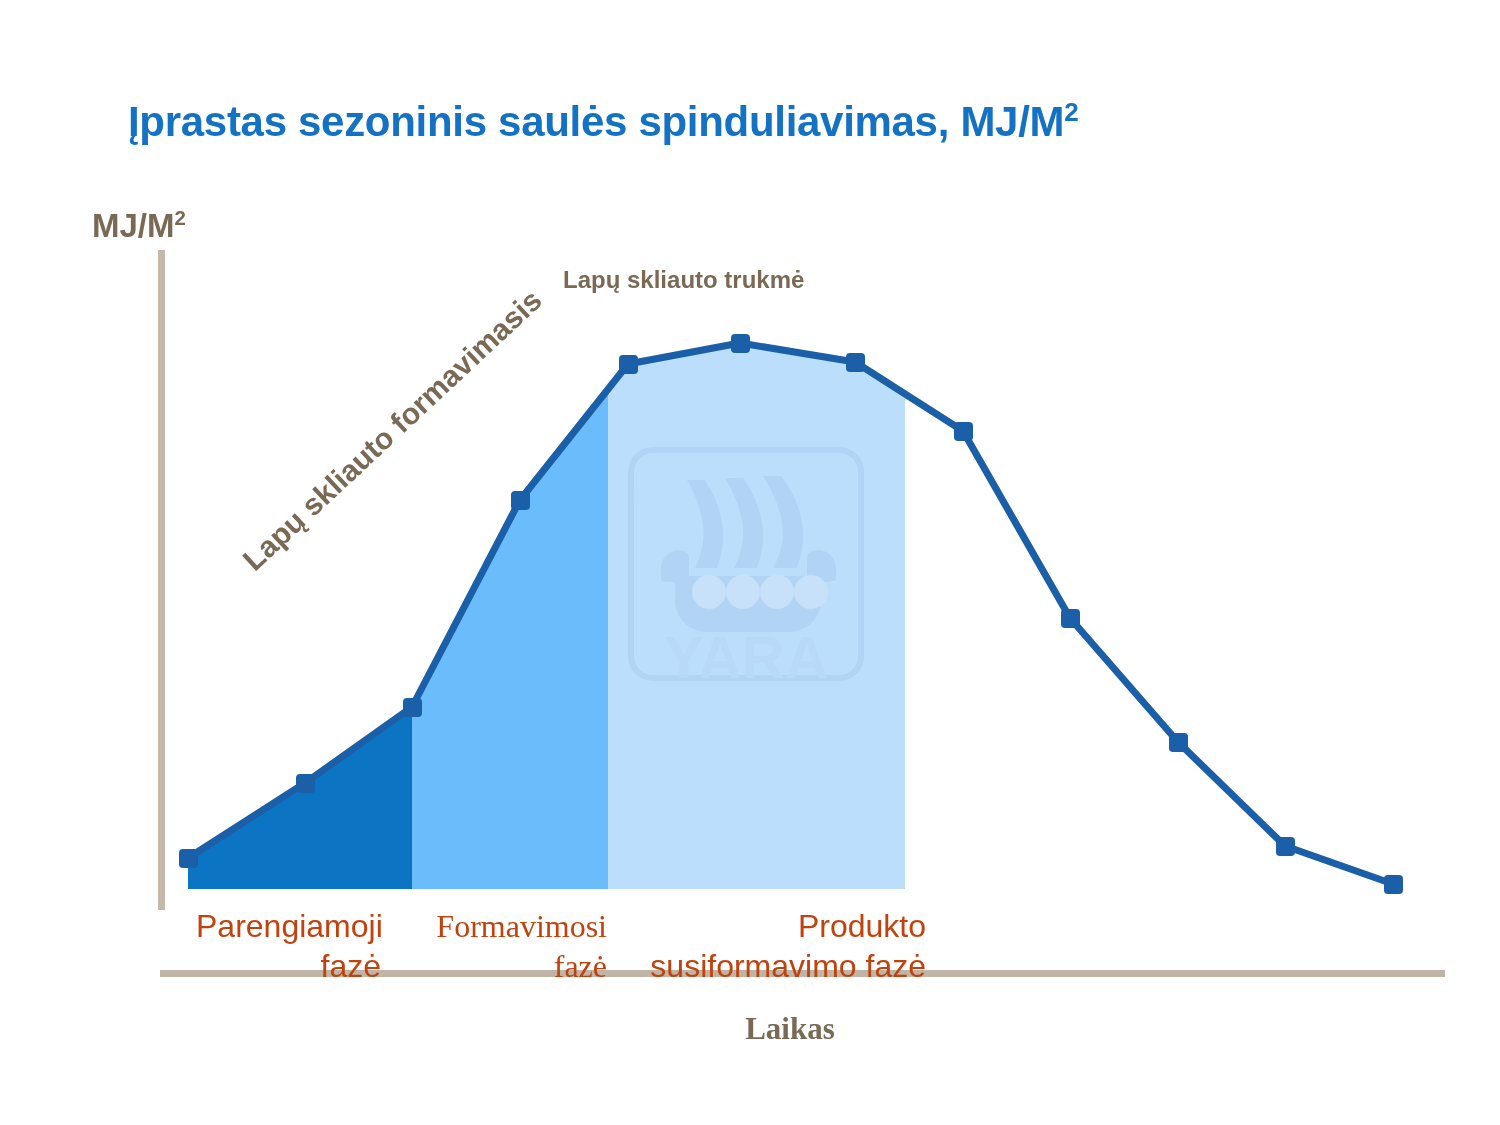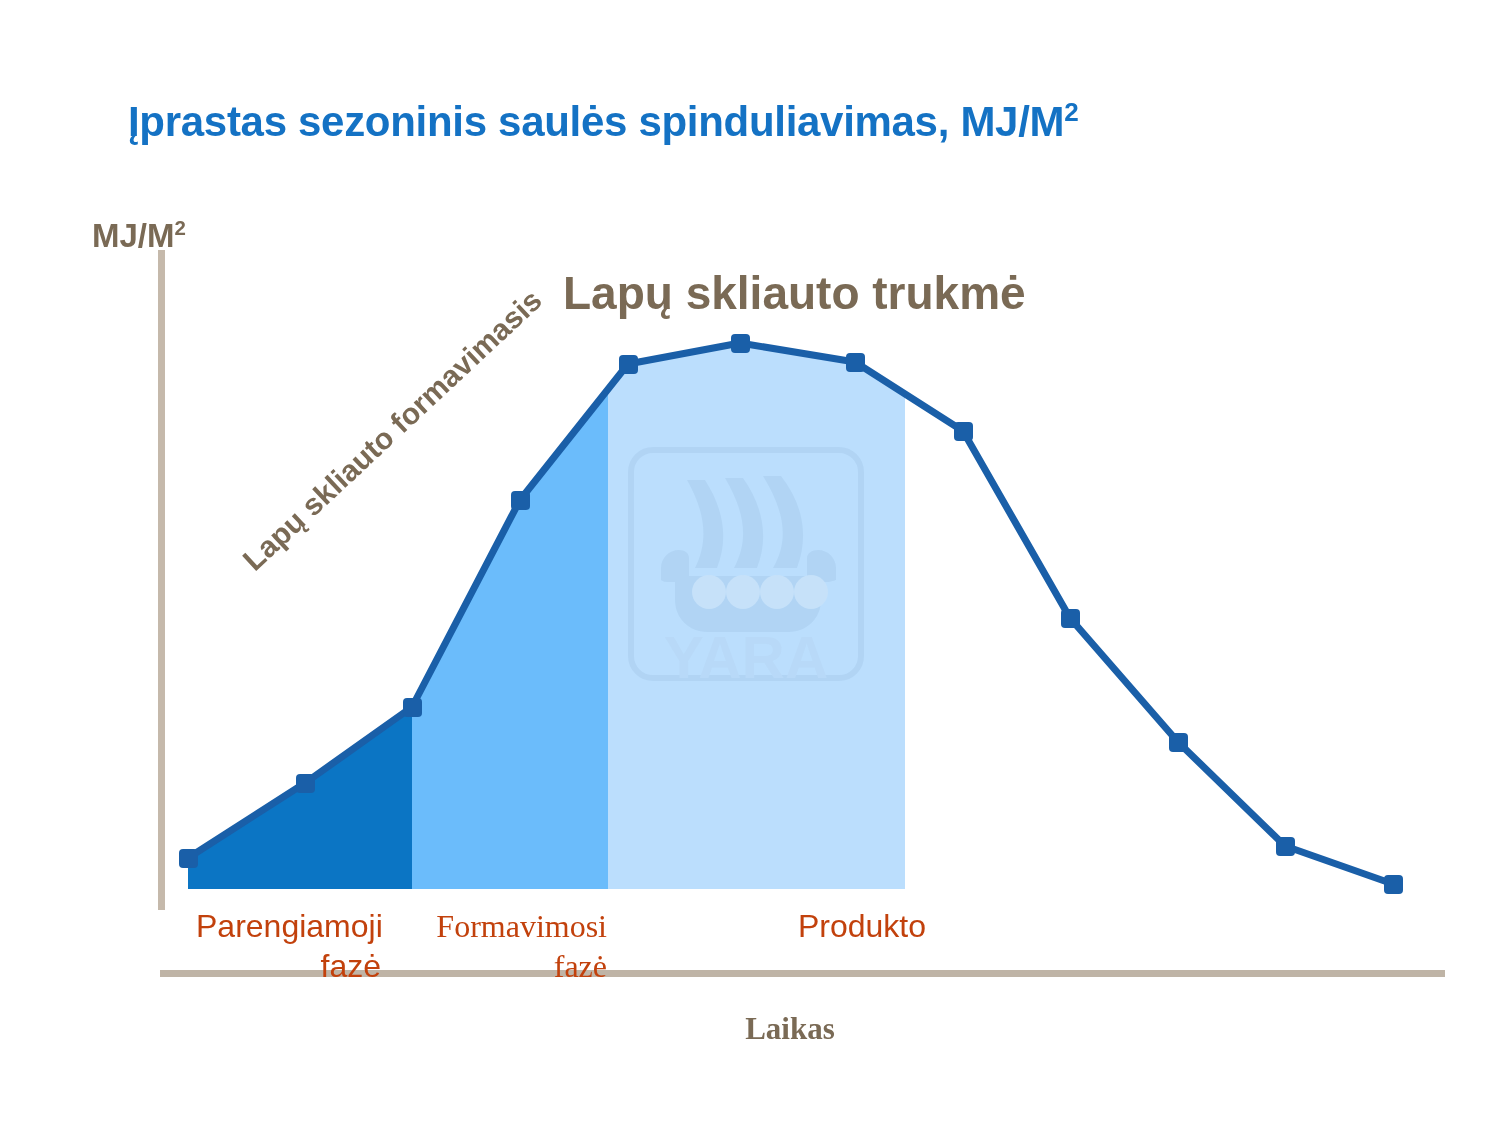--- a/index.html
+++ b/index.html
@@ -33,21 +33,21 @@
   #chart-title .sup {
     font-size: 0.62em;
     vertical-align: super;
     line-height: 0;
   }
 
   
   #y-axis-title {
     position: absolute;
     left: 92px;
-    top: 217px;
+    top: 207px;
     font-size: 33px;
     font-weight: bold;
     color: #7A6A55;
     white-space: nowrap;
   }
   #y-axis-title .sup {
     font-size: 0.62em;
     vertical-align: super;
     line-height: 0;
   }
@@ -78,21 +78,21 @@
     width: 1500px;
     height: 1125px;
   }
   #plot-svg { display: block; }
 
   
   #canopy-duration-label {
     position: absolute;
     left: 563px;
     top: 266px;
-    font-size: 46px;
+    font-size: 24px;
     font-weight: bold;
     color: #7A6A55;
     white-space: nowrap;
   }
 
   
   #canopy-formation-label {
     position: absolute;
     left: 248px;
     top: 548px;
@@ -219,17 +219,18 @@
     <div>fazė</div>
   </div>
 
   <div class="phase-label" id="phase-label-1">
     <div>Formavimosi</div>
     <div>fazė</div>
   </div>
 
   <div class="phase-label" id="phase-label-2">
     <div>Produkto</div>
+    <div>susiformavimo fazė</div>
   </div>
 
   <div id="x-axis-title">Laikas</div>
 
 </div>
 
 </body></html>

